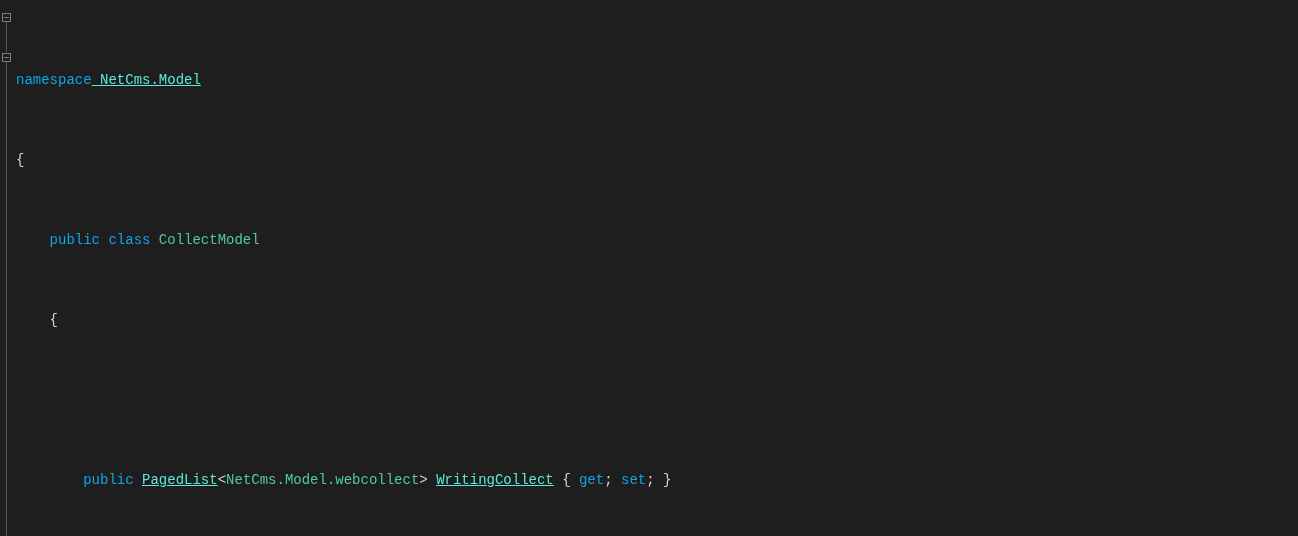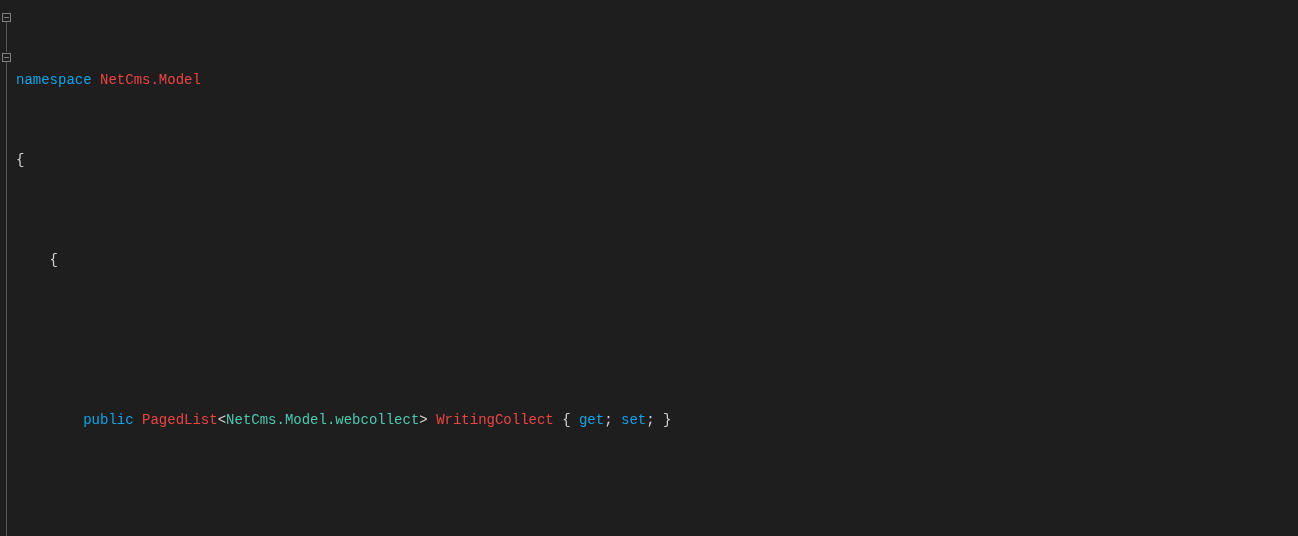--- a/index.html
+++ b/index.html
@@ -59,21 +59,21 @@
     right: 0;
     white-space: pre;
     line-height: 20px;
     padding-top: 10px;
   }
   .line {
     height: 20px;
   }
   .kw-blue { color: #0ea5e9; }
   .type-teal { color: #4ec9b0; }
-  .text-plain { color: #ef4444; }
+  .text-plain { color: #5eead4; text-decoration: underline; }
   .punct { color: #d4d4d4; }
   
   .scrollbar-v {
     position: absolute;
     right: 0;
     top: 0;
     width: 16px;
     height: 100%;
     background: #1e1e1e;
   }
@@ -98,20 +98,21 @@
     <div class="outline-icon" style="top:53px;"></div>
     <div class="outline-line" style="top:62px; height:474px;"></div>
   </div>
 
   <div class="code">
     
     <div class="line"><span class="kw-blue">namespace</span><span class="text-plain"> </span><span class="text-plain">NetCms.Model</span></div>
     
     <div class="line"><span class="punct">{</span></div>
     
+    <div class="line">    <span class="kw-blue">public</span><span> </span><span class="kw-blue">class</span><span> </span><span class="type-teal">CollectModel</span></div>
     
     <div class="line">    <span class="punct">{</span></div>
     
     <div class="line"></div>
     
     <div class="line">        <span class="kw-blue">public</span><span> </span><span class="text-plain">PagedList</span><span class="punct">&lt;</span><span class="type-teal">NetCms.Model.webcollect</span><span class="punct">&gt;</span><span> </span><span class="text-plain">WritingCollect</span><span class="punct"> { </span><span class="kw-blue">get</span><span class="punct">;</span><span> </span><span class="kw-blue">set</span><span class="punct">;</span><span class="punct"> }</span></div>
     
     
     
     

